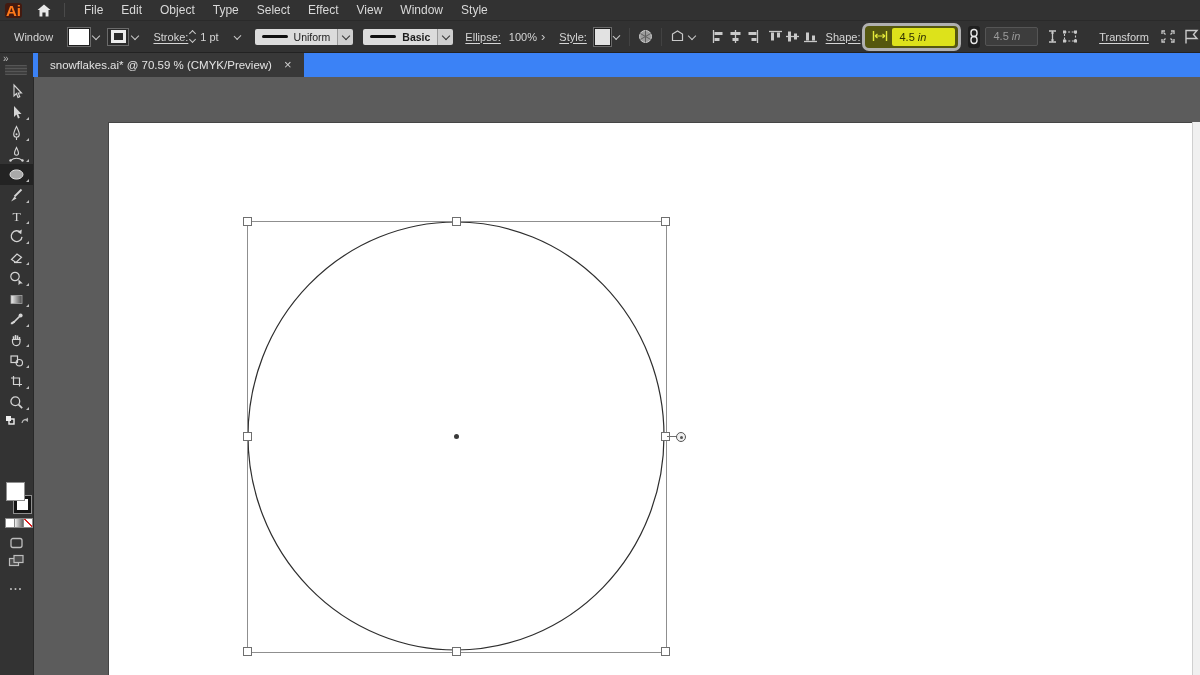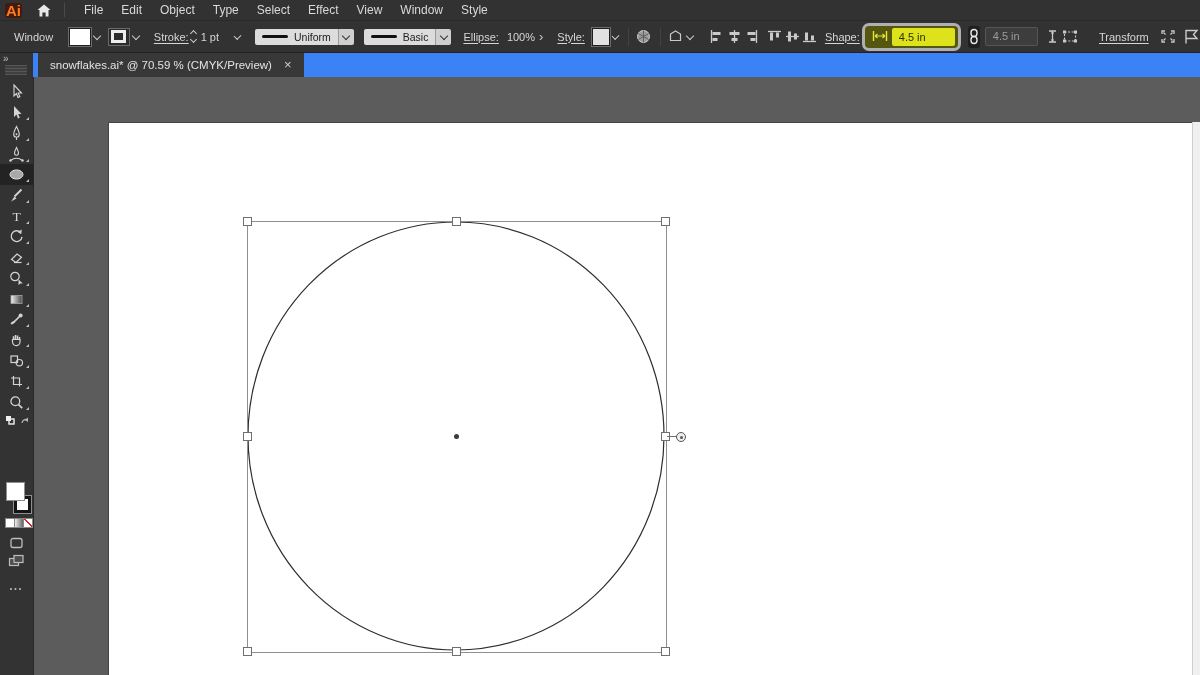--- a/index.html
+++ b/index.html
@@ -29,21 +29,21 @@
   .ddbtn{height:16px;width:15px;background:#cfcfcf;border-left:1px solid #9a9a9a;border-radius:0 2px 2px 0;display:flex;align-items:center;justify-content:center;}
   .ddbtn .chev{border-color:#333;margin:0 0 2px 0;}
   .cb-sep{width:1px;height:18px;background:#424242;margin:0 7px;}
   .icbtn{width:22px;height:22px;display:flex;align-items:center;justify-content:center;}
   
   #wh-highlight{display:flex;align-items:center;border:3px solid #b0b0b0;border-radius:7px;background:#55570f;padding:2px 3px;margin:0 2px;}
   #w-icon{color:#e4e83a;margin:0 4px;}
   #w-field{background:#dde21b;color:#2e3002;border-radius:2px;width:56px;height:18px;line-height:18px;padding-left:7px;font-size:11px;}
   #link-btn{width:15px;height:22px;background:#1f1f1f;border-radius:3px;display:flex;align-items:center;justify-content:center;margin:0 5px;}
   #h-field{background:#3d3d3d;border:1px solid #555;border-radius:2px;width:56px;height:17px;line-height:17px;padding-left:7px;color:#9b9b9b;font-size:11px;margin-right:6px;}
-  .unit{margin-left:3px;}
+  .unit{font-style:italic;margin-left:3px;}
   
   #tabbar{left:33px;top:52px;width:1187px;height:25px;background:#3b82f6;display:flex;z-index:28;}
   #doc-tab{margin-left:5px;height:25px;background:#383838;display:flex;align-items:center;padding:0 12px;color:#e3e3e3;font-size:11.5px;gap:12px;}
   #tab-close{color:#cfcfcf;font-size:13px;line-height:13px;}
   
   #toolpanel{left:0;top:52px;width:33px;height:623px;background:#333333;border-right:1px solid #282828;z-index:27;}
   .collapse{position:absolute;left:3px;top:1px;color:#bdbdbd;font-size:10px;letter-spacing:-1px;}
   .grip{position:absolute;left:5px;top:13px;width:22px;height:10px;background:repeating-linear-gradient(0deg,#565656 0 1px,#3f3f3f 1px 3px);border-radius:1px;}
   .tool{position:absolute;left:0;width:33px;height:21px;display:flex;align-items:center;justify-content:center;}
   .tool.active{background:#232323;}
@@ -110,21 +110,21 @@
     <span class="chev" style="margin-left:16px;"></span>
     <span style="margin-left:12px;display:flex;align-items:center;">
       <span class="wprev">
           <span class="line"></span>
           <span>Uniform</span>
         </span>
         <span class="ddbtn">
           <span class="chev"></span>
         </span>
     </span>
-    <span style="margin-left:10px;display:flex;align-items:flex-end;">
+    <span style="margin-left:10px;display:flex;align-items:flex-end;font-weight:bold;">
       <span class="wprev">
           <span class="line"></span>
           <span>Basic</span>
         </span>
         <span class="ddbtn">
           <span class="chev"></span>
         </span>
     </span>
     <span class="lbl lnk" style="margin-left:12px;">Ellipse:</span>
     <span class="lbl" style="margin-left:8px;width:34px;">100%</span>

